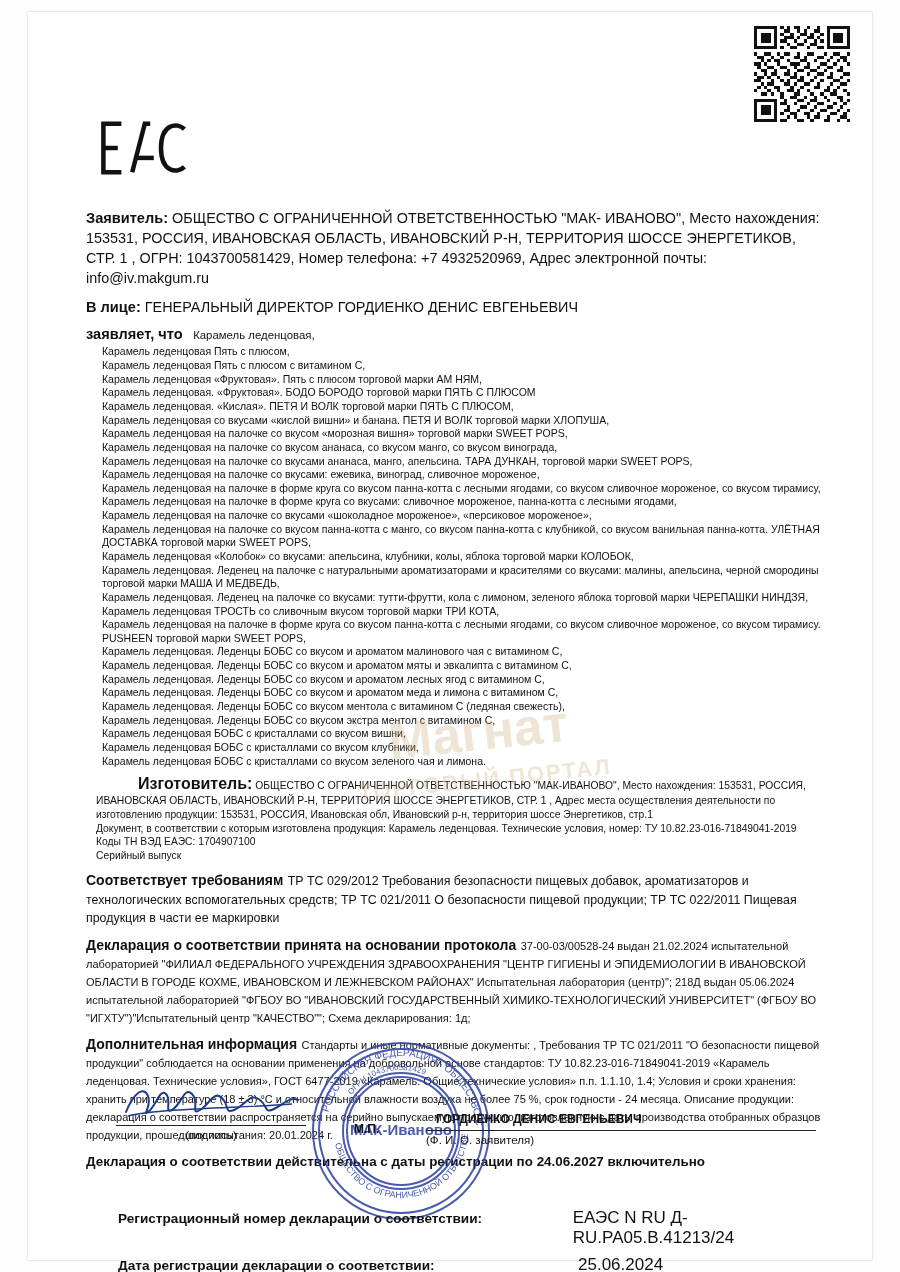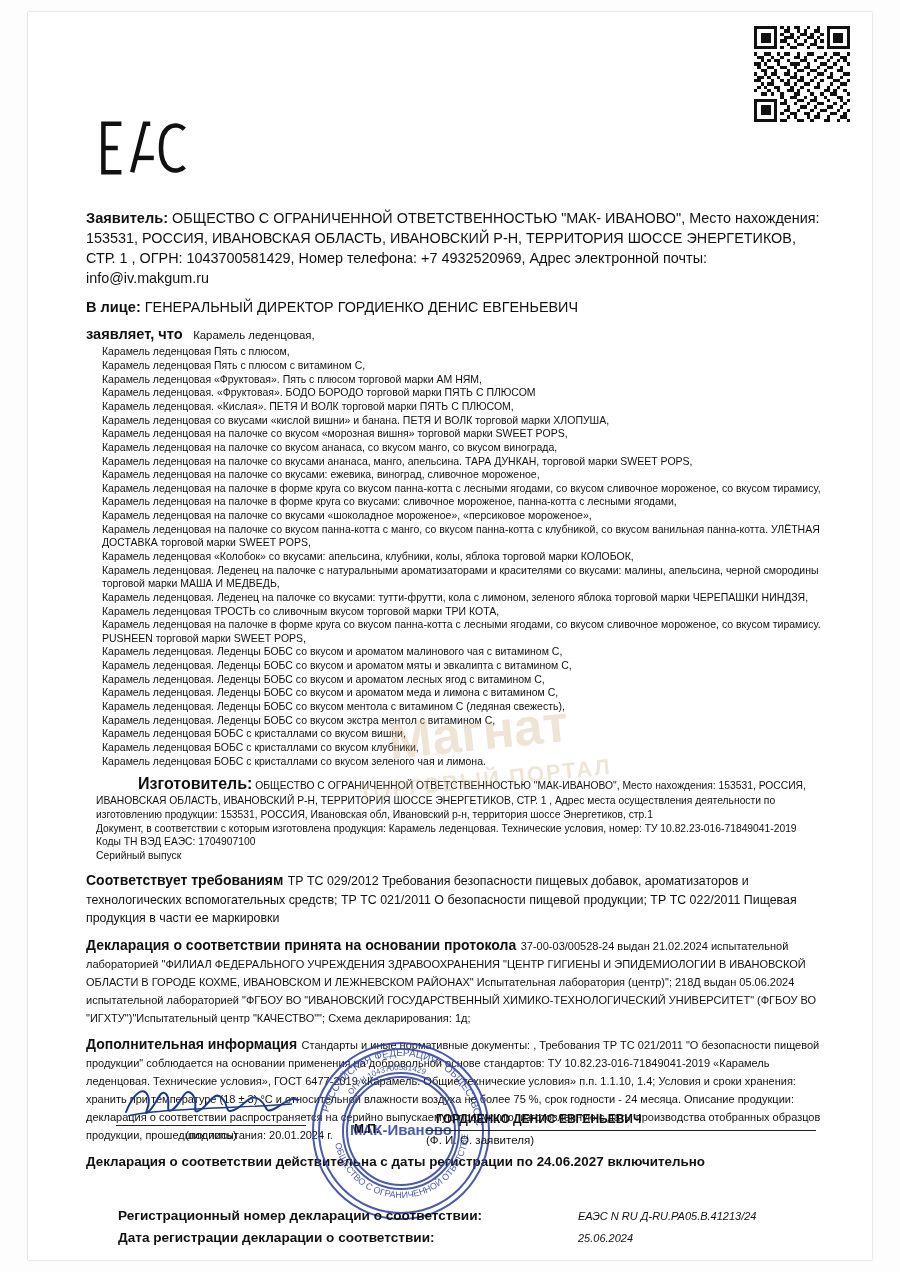--- a/index.html
+++ b/index.html
@@ -211,22 +211,21 @@
     align-items: baseline;
     margin-bottom: 7px;
   }
   .foot-lbl {
     font-weight: bold;
     font-size: 13.6px;
     width: 460px;
     padding-left: 32px;
   }
   .foot-val {
-    font-size: 11px;
-    font-style: italic;
+    font-size: 17px;
   }
 
   
   .watermark {
     position: absolute;
     left: 360px;
     top: 690px;
     font-size: 52px;
     color: rgba(198, 168, 120, 0.30);
     font-weight: bold;

